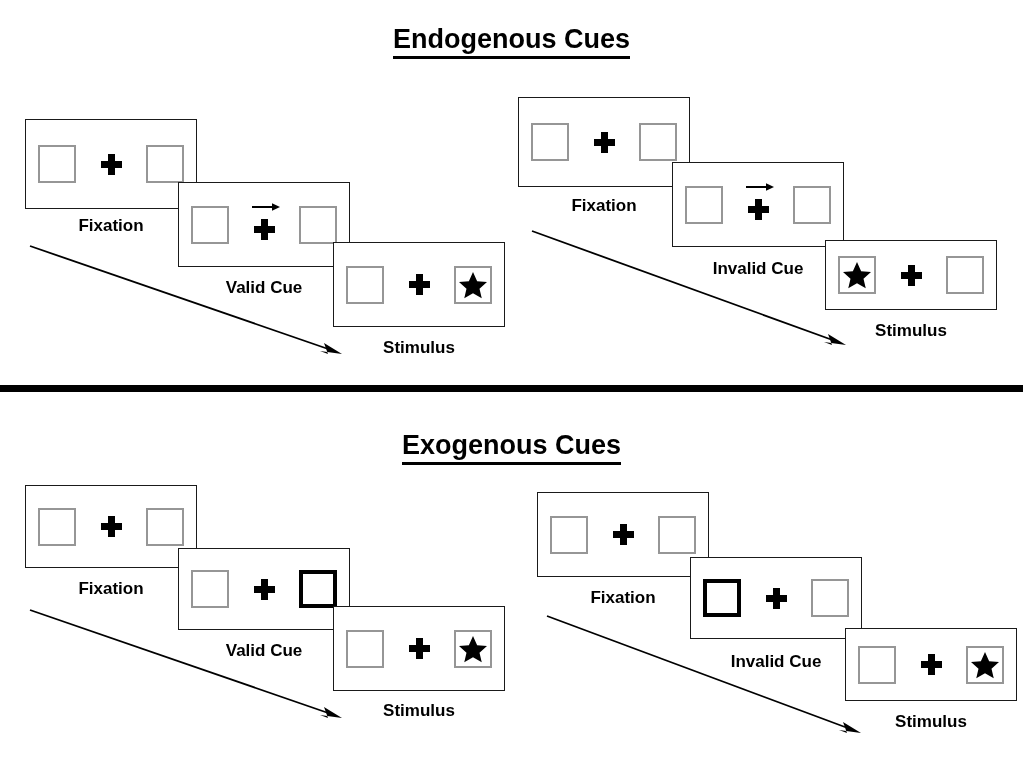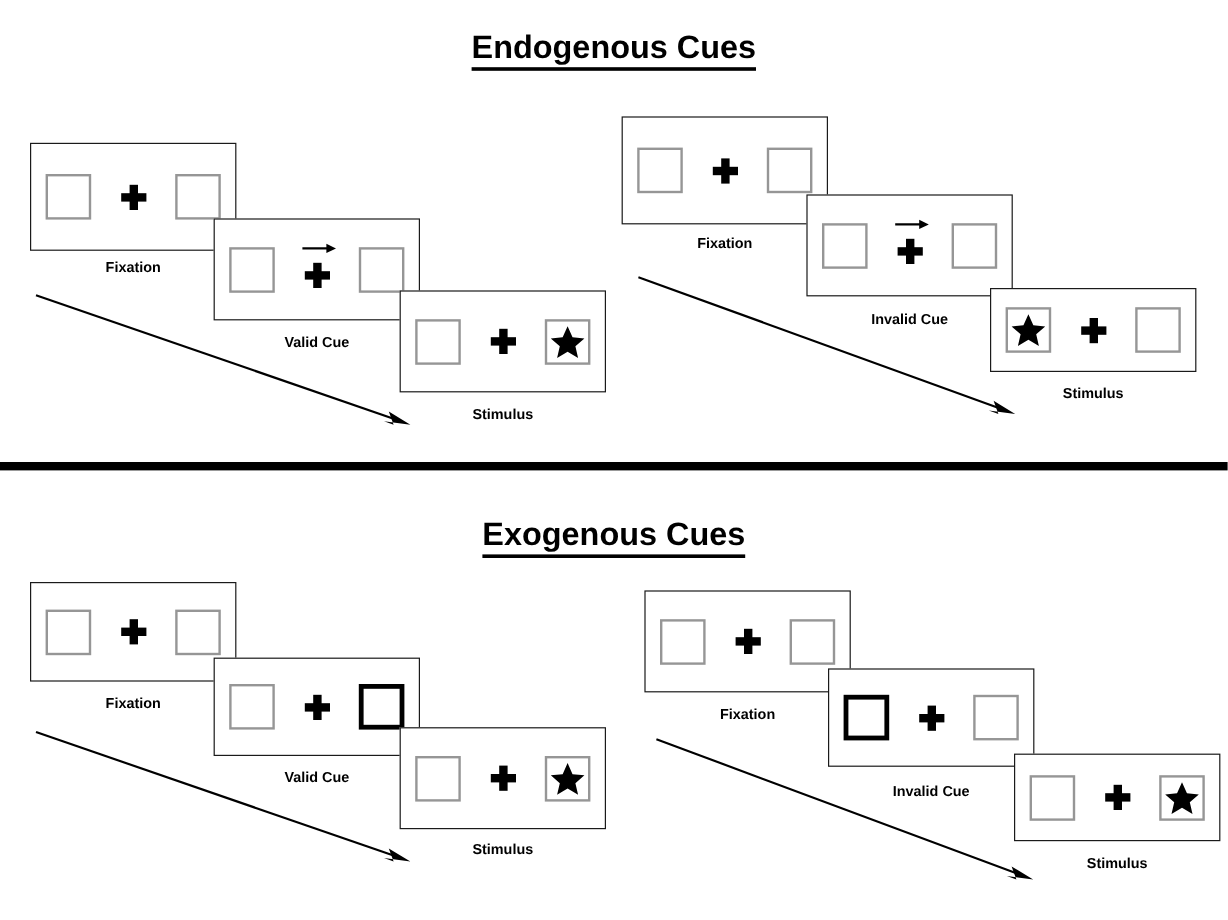--- a/index.html
+++ b/index.html
@@ -123,21 +123,21 @@
     top: -1px;
     left: 50%;
     margin-left: -13px;
     width: 30px;
     height: 12px;
   }
 
   
   .caption {
     position: absolute;
-    font-size: 12px;
+    font-size: 17px;
     font-weight: bold;
     color: #000000;
     white-space: nowrap;
     text-align: center;
   }
 
   
   .time-arrow {
     position: absolute;
     overflow: visible;

